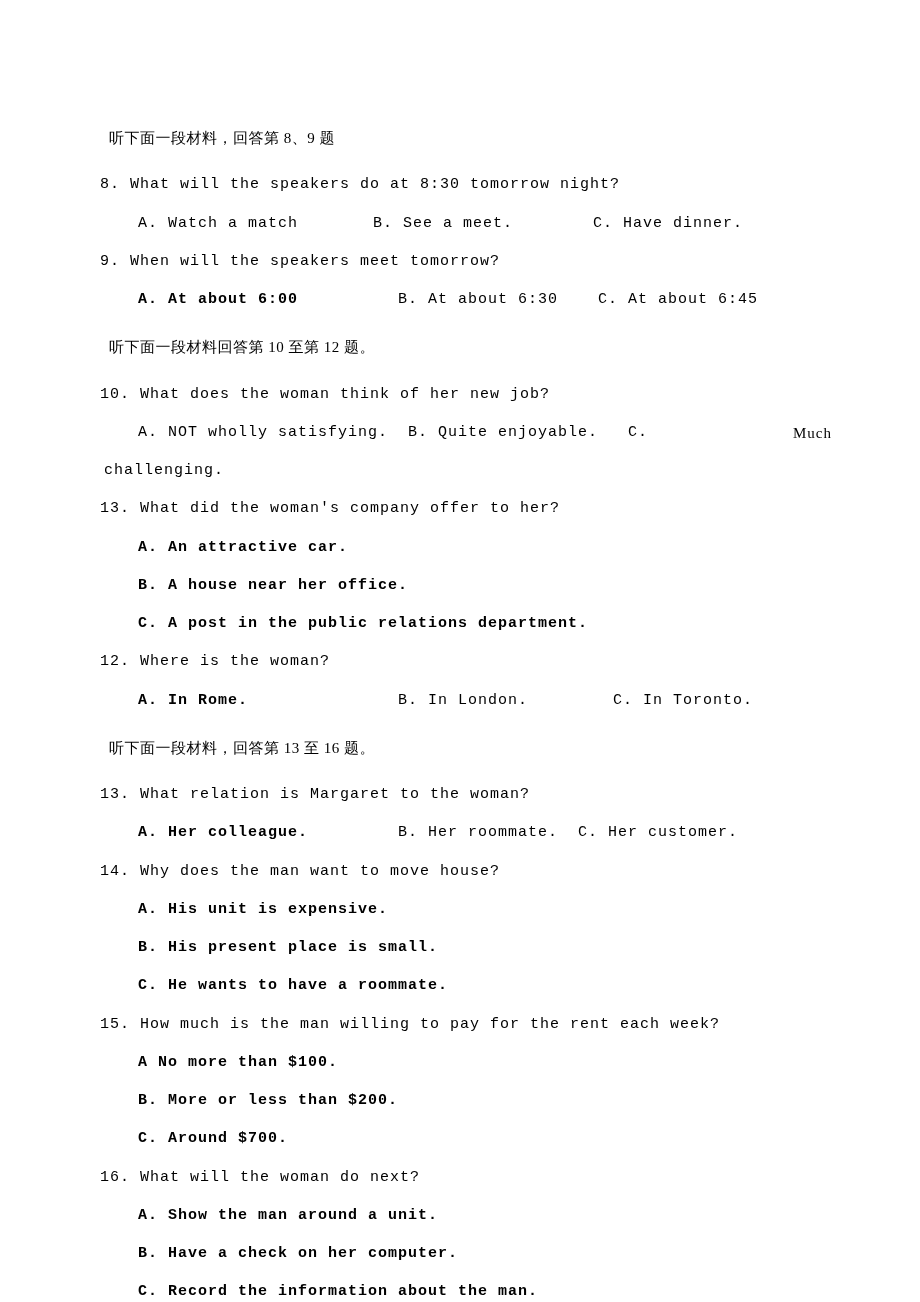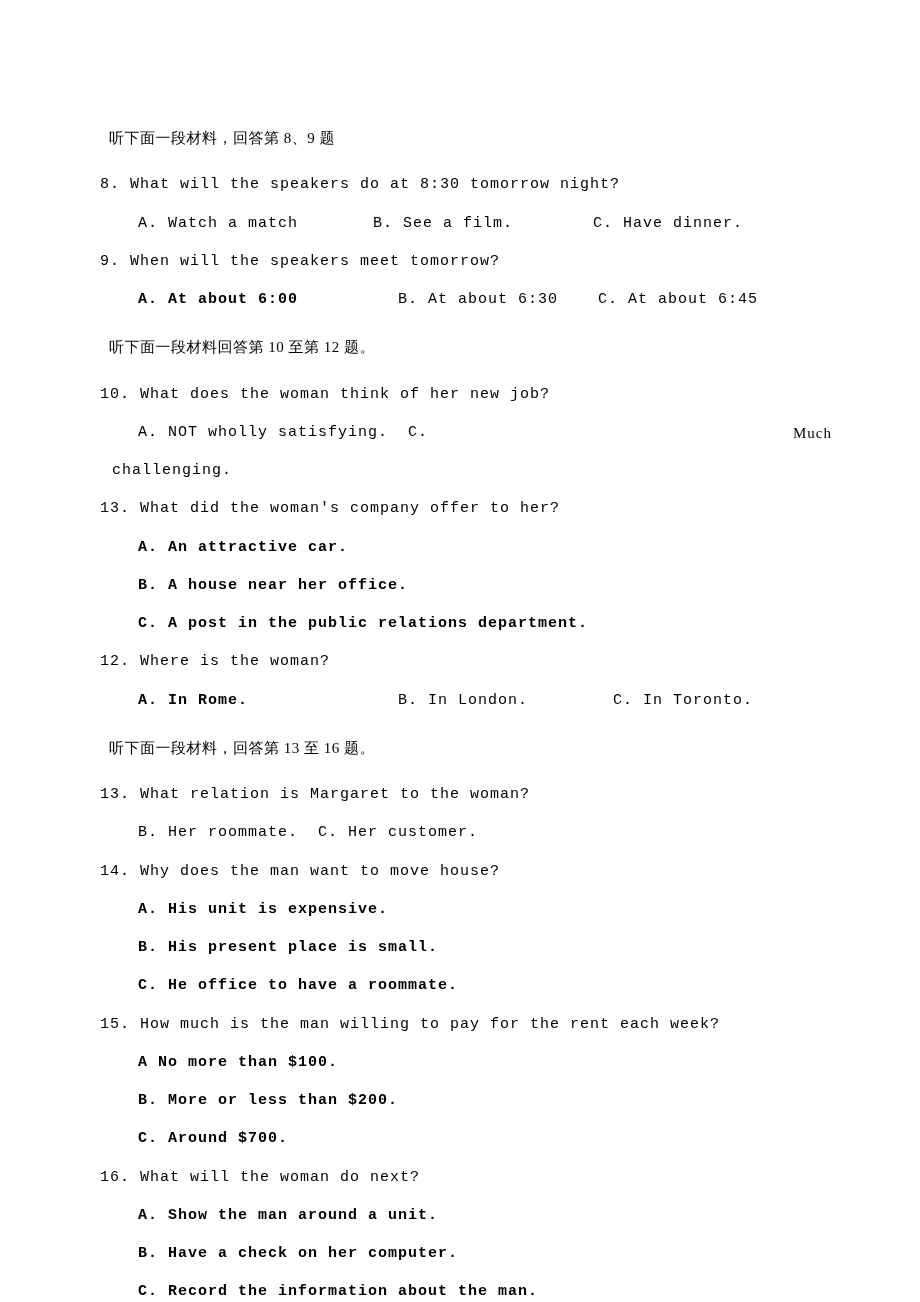--- a/index.html
+++ b/index.html
@@ -48,67 +48,69 @@
   .pull-right { float: right; font-family: Liberation Serif, serif; }
 </style>
 </head>
 <body>
 
 <p class="section-heading">听下面一段材料，回答第 8、9 题</p>
 
 <p class="question-stem mono">8. What will the speakers do at 8:30 tomorrow night?</p>
 <p class="options-row mono">
   <span class="col-a">A. Watch a match</span>
-  <span class="col-b">B. See a film.</span>
+  <span class="col-b">B. See a meet.</span>
   <span class="col-c">C. Have dinner.</span>
 </p>
 
 <p class="question-stem mono">9. When will the speakers meet tomorrow?</p>
 <p class="options-row mono">
   <span class="col-a2">A. At about 6:00</span>
   <span class="col-b2">B. At about 6:30</span>
   <span class="col-c">C. At about 6:45</span>
 </p>
 
 <p class="section-heading">听下面一段材料回答第 10 至第 12 题。</p>
 
 <p class="question-stem mono">10. What does the woman think of her new job?</p>
 <p class="options-row mono">
   <span style="width:270px">A. NOT wholly satisfying.</span>
+  <span style="width:220px">B. Quite enjoyable.</span>
   <span class="col-c">
     <span>C.</span>
     <span class="pull-right">Much</span>
   </span>
 </p>
-<p class="question-stem mono" style="margin-left:12px">challenging.</p>
+<p class="question-stem mono" style="margin-left:4px">challenging.</p>
 
 <p class="question-stem mono">13. What did the woman's company offer to her?</p>
 <p class="option-stack mono">A. An attractive car.</p>
 <p class="option-stack mono">B. A house near her office.</p>
 <p class="option-stack mono">C. A post in the public relations department.</p>
 
 <p class="question-stem mono">12. Where is the woman?</p>
 <p class="options-row mono">
   <span class="col-a2">A. In Rome.</span>
   <span style="width:215px">B. In London.</span>
   <span class="col-c">C. In Toronto.</span>
 </p>
 
 <p class="section-heading">听下面一段材料，回答第 13 至 16 题。</p>
 
 <p class="question-stem mono">13. What relation is Margaret to the woman?</p>
 <p class="options-row mono">
+  <span class="col-a2">A. Her colleague.</span>
   <span style="width:180px">B. Her roommate.</span>
   <span class="col-c">C. Her customer.</span>
 </p>
 
 <p class="question-stem mono">14. Why does the man want to move house?</p>
 <p class="option-stack mono">A. His unit is expensive.</p>
 <p class="option-stack mono">B. His present place is small.</p>
-<p class="option-stack mono">C. He office to have a roommate.</p>
+<p class="option-stack mono">C. He wants to have a roommate.</p>
 
 <p class="question-stem mono">15. How much is the man willing to pay for the rent each week?</p>
 <p class="option-stack mono">A  No more than $100.</p>
 <p class="option-stack mono">B. More or less than $200.</p>
 <p class="option-stack mono">C. Around $700.</p>
 
 <p class="question-stem mono">16. What will the woman do next?</p>
 <p class="option-stack mono">A. Show the man around a unit.</p>
 <p class="option-stack mono">B. Have a check on her computer.</p>
 <p class="option-stack mono">C. Record the information about the man.</p>

